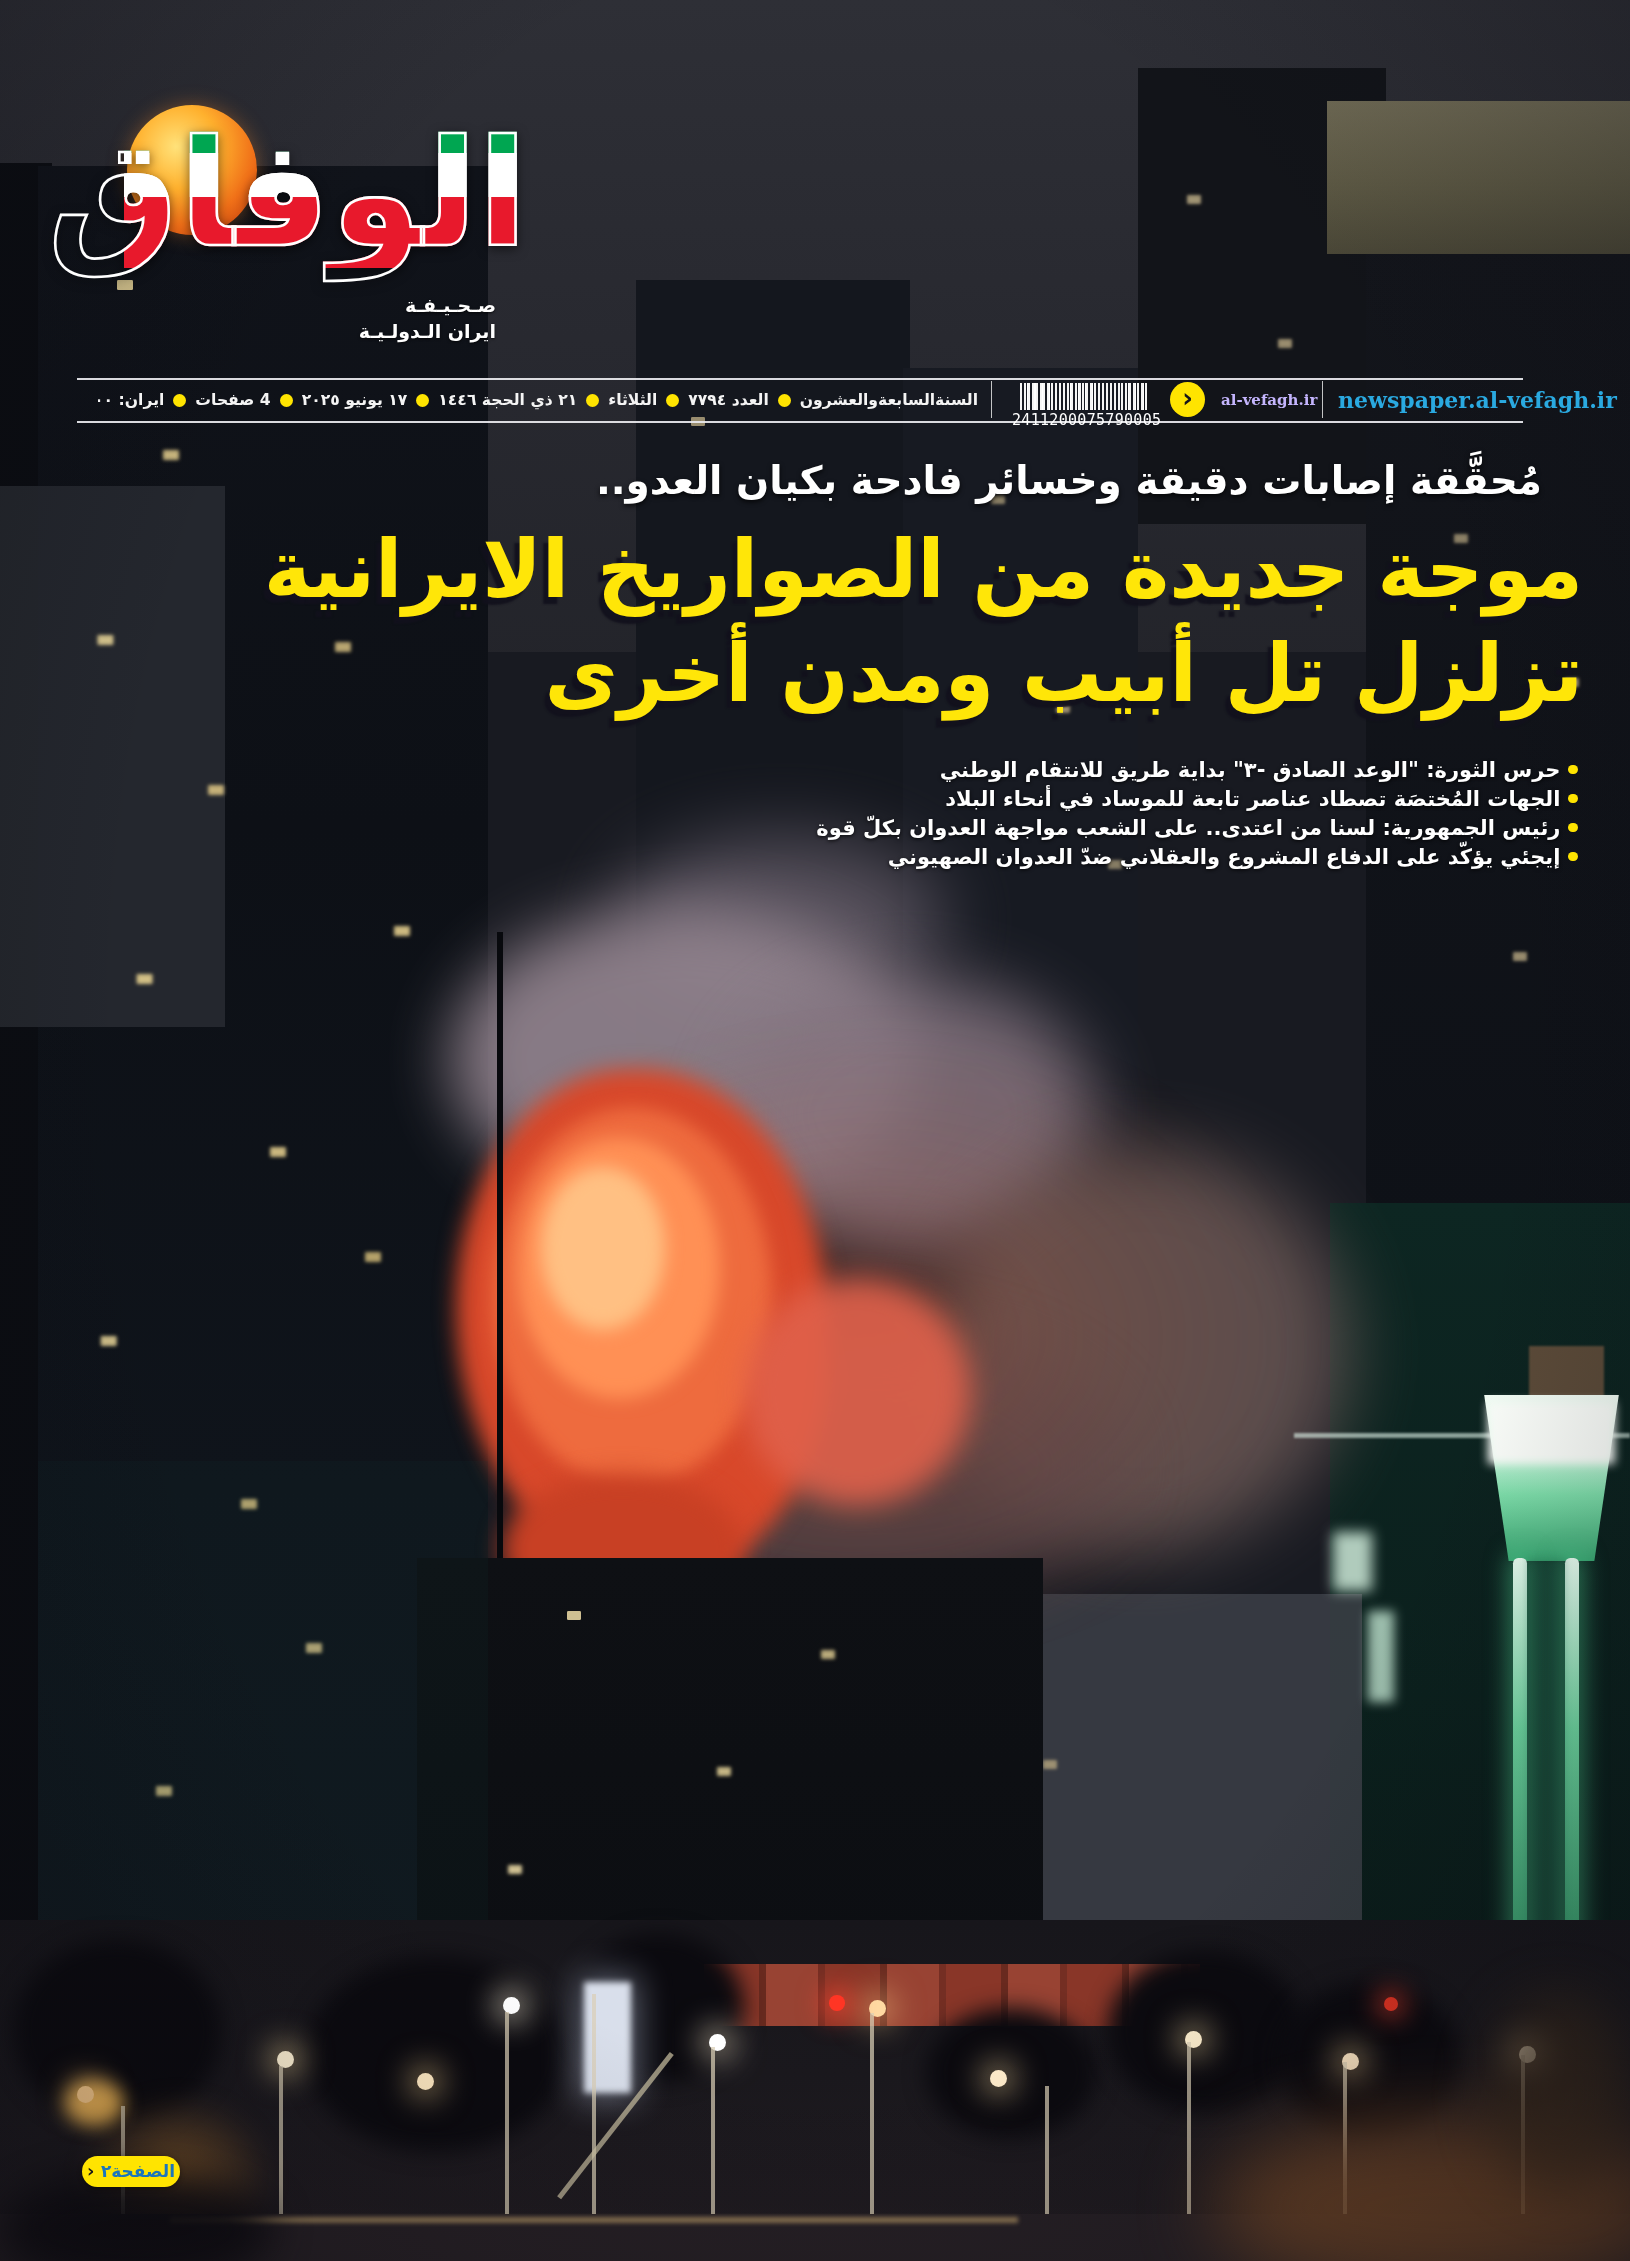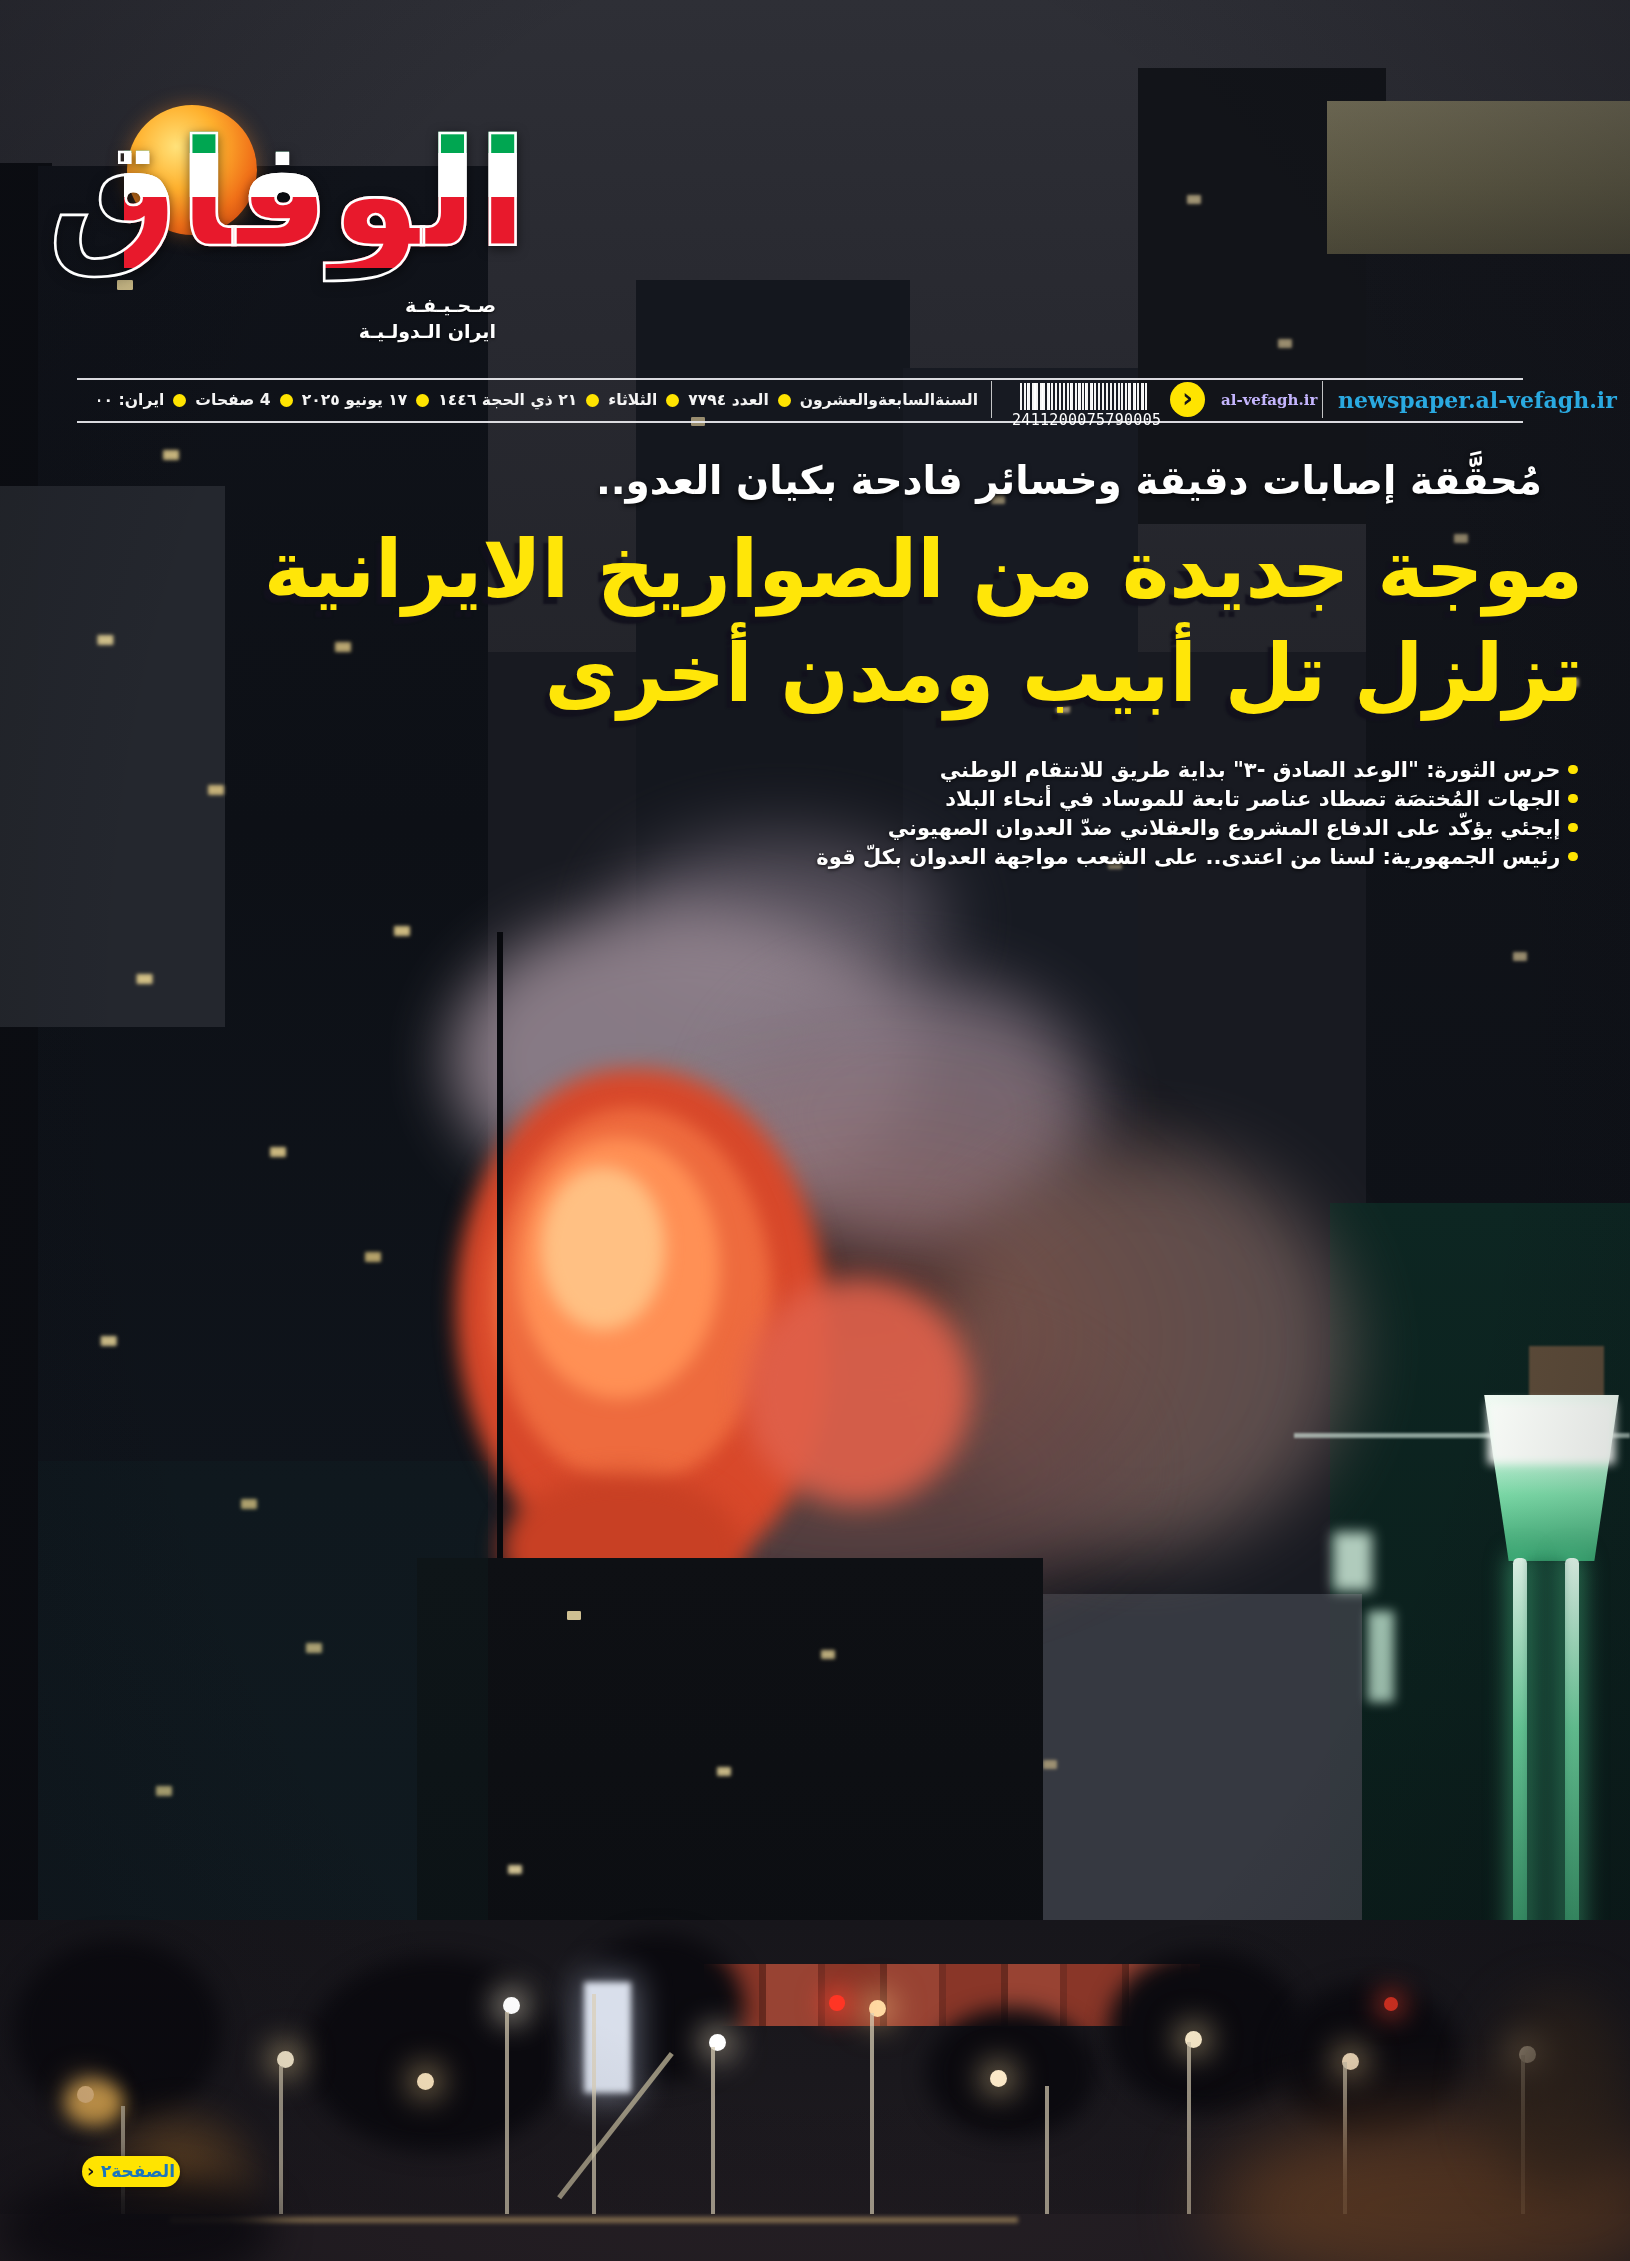--- a/index.html
+++ b/index.html
@@ -205,25 +205,25 @@
     <div class="bullet-row">
       <span class="bdot"></span>
       <span class="btxt">حرس الثورة: "الوعد الصادق -٣" بداية طريق للانتقام الوطني</span>
     </div>
     <div class="bullet-row">
       <span class="bdot"></span>
       <span class="btxt">الجهات المُختصَة تصطاد عناصر تابعة للموساد في أنحاء البلاد</span>
     </div>
     <div class="bullet-row">
       <span class="bdot"></span>
+      <span class="btxt">رئيس الجمهورية: لسنا من اعتدى.. على الشعب مواجهة العدوان بكلّ قوة</span>
+    </div>
+    <div class="bullet-row">
+      <span class="bdot"></span>
       <span class="btxt">إيجئي يؤكّد على الدفاع المشروع والعقلاني ضدّ العدوان الصهيوني</span>
-    </div>
-    <div class="bullet-row">
-      <span class="bdot"></span>
-      <span class="btxt">رئيس الجمهورية: لسنا من اعتدى.. على الشعب مواجهة العدوان بكلّ قوة</span>
     </div>
   </div>
 
   <div class="s" dir="rtl" style="left:82px;top:2156px;width:98px;height:31px;background:#ffe400;border-radius:17px;display:flex;align-items:center;justify-content:center;gap:6.5px;cursor:pointer;box-shadow:0 1.3px 5.2px rgba(0,0,0,.4);">
     <span style="color:#1b75bc;font-size:17px;font-weight:bold;line-height:1;">الصفحة٢</span>
     <span style="color:#14141a;font-size:18px;font-weight:bold;line-height:1;margin-top:-2px;">‹</span>
   </div>
 
 </div>
 

